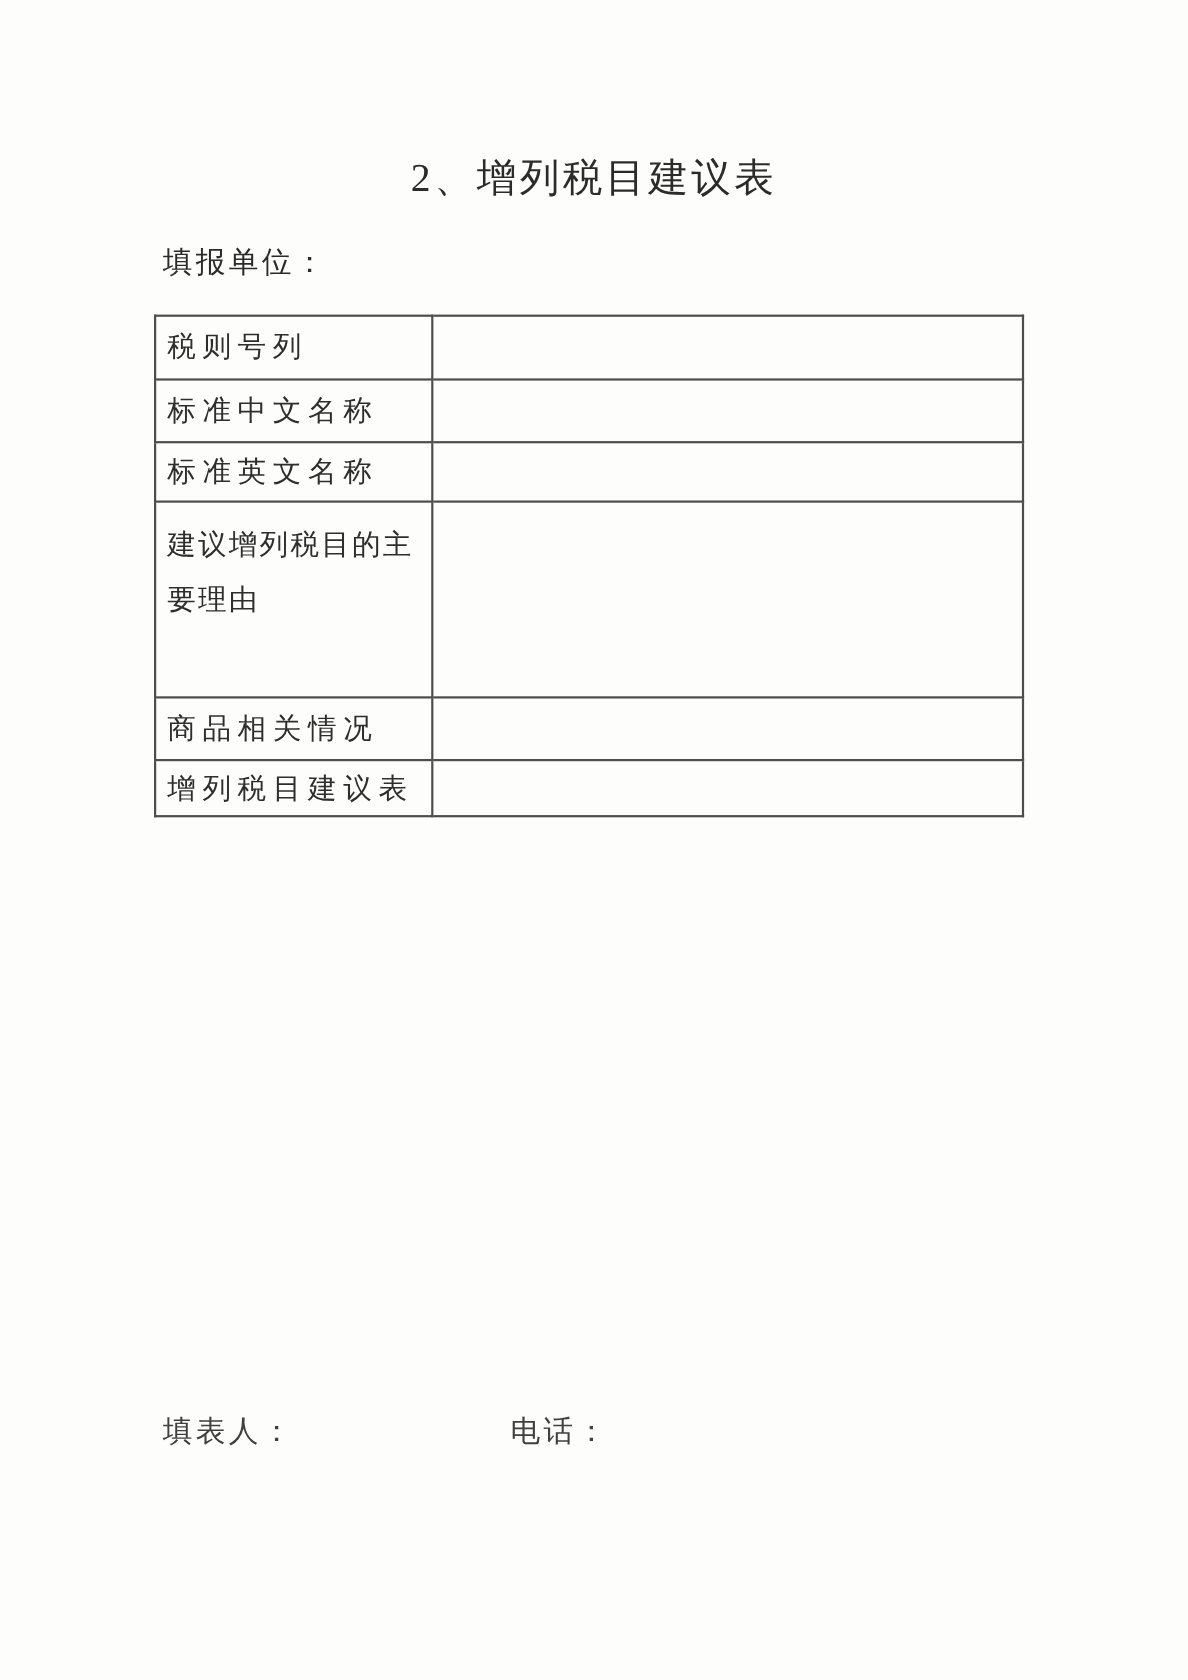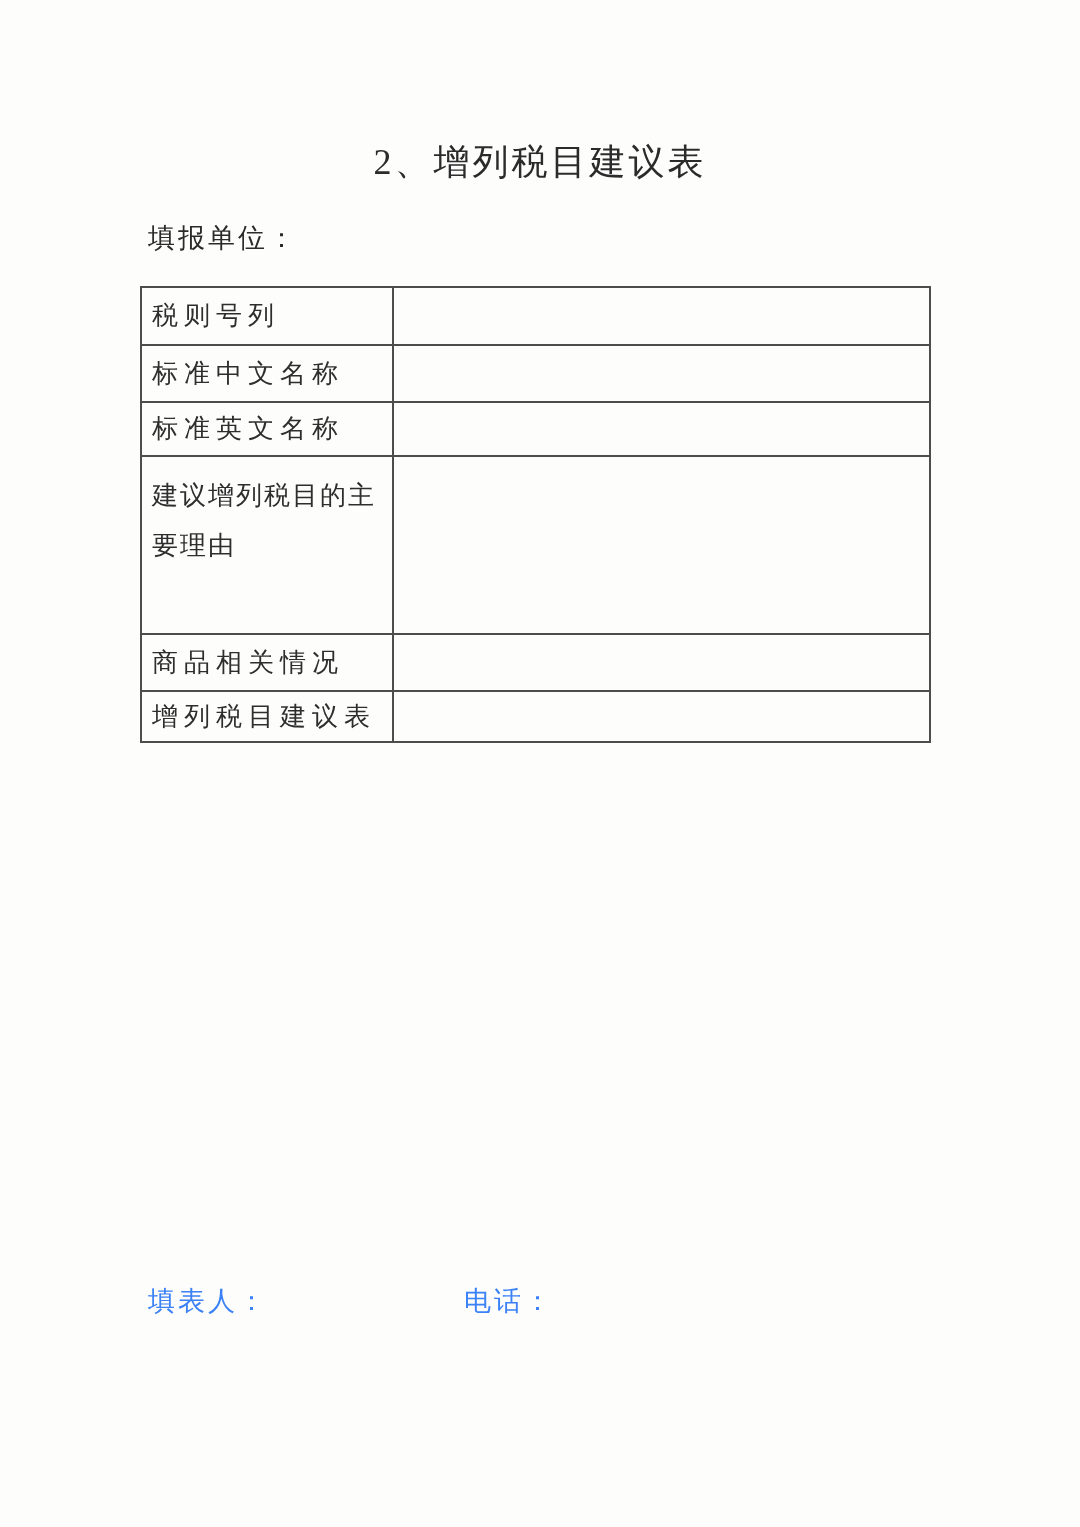--- a/index.html
+++ b/index.html
@@ -80,21 +80,21 @@
     padding: 14px 2px 0 10px;
     letter-spacing: 2px;
     line-height: 50px;
   }
   .footer-line {
     position: absolute;
     top: 1283px;
     left: 148px;
     font-size: 27px;
     letter-spacing: 3px;
-    color: #3b82f6;
+    color: #404040;
     white-space: nowrap;
   }
   .footer-line .phone {
     margin-left: 196px;
   }
 </style>
 </head>
 <body>
 
 <div class="page">

